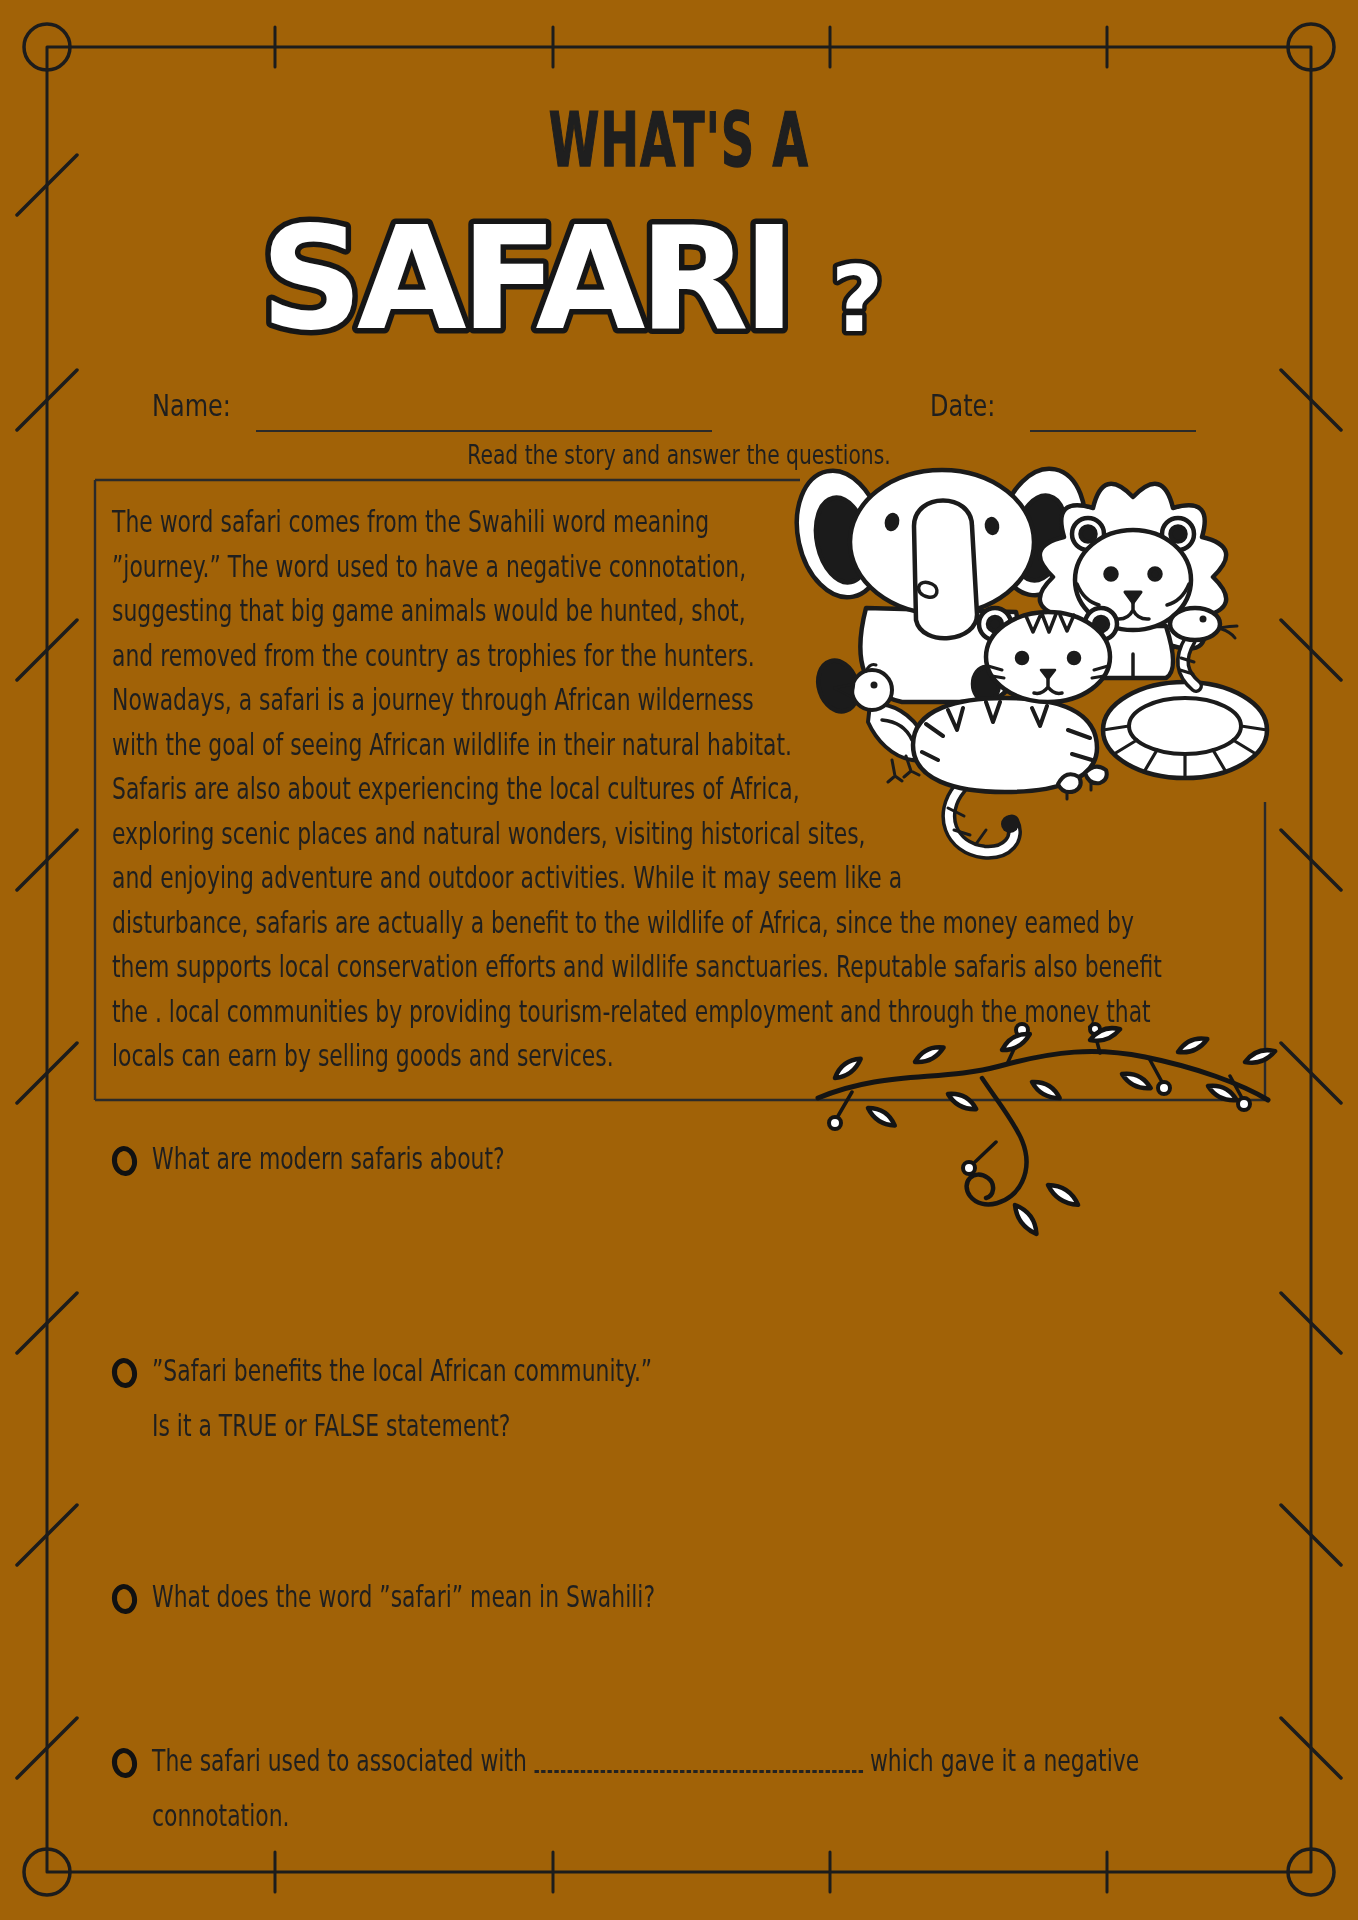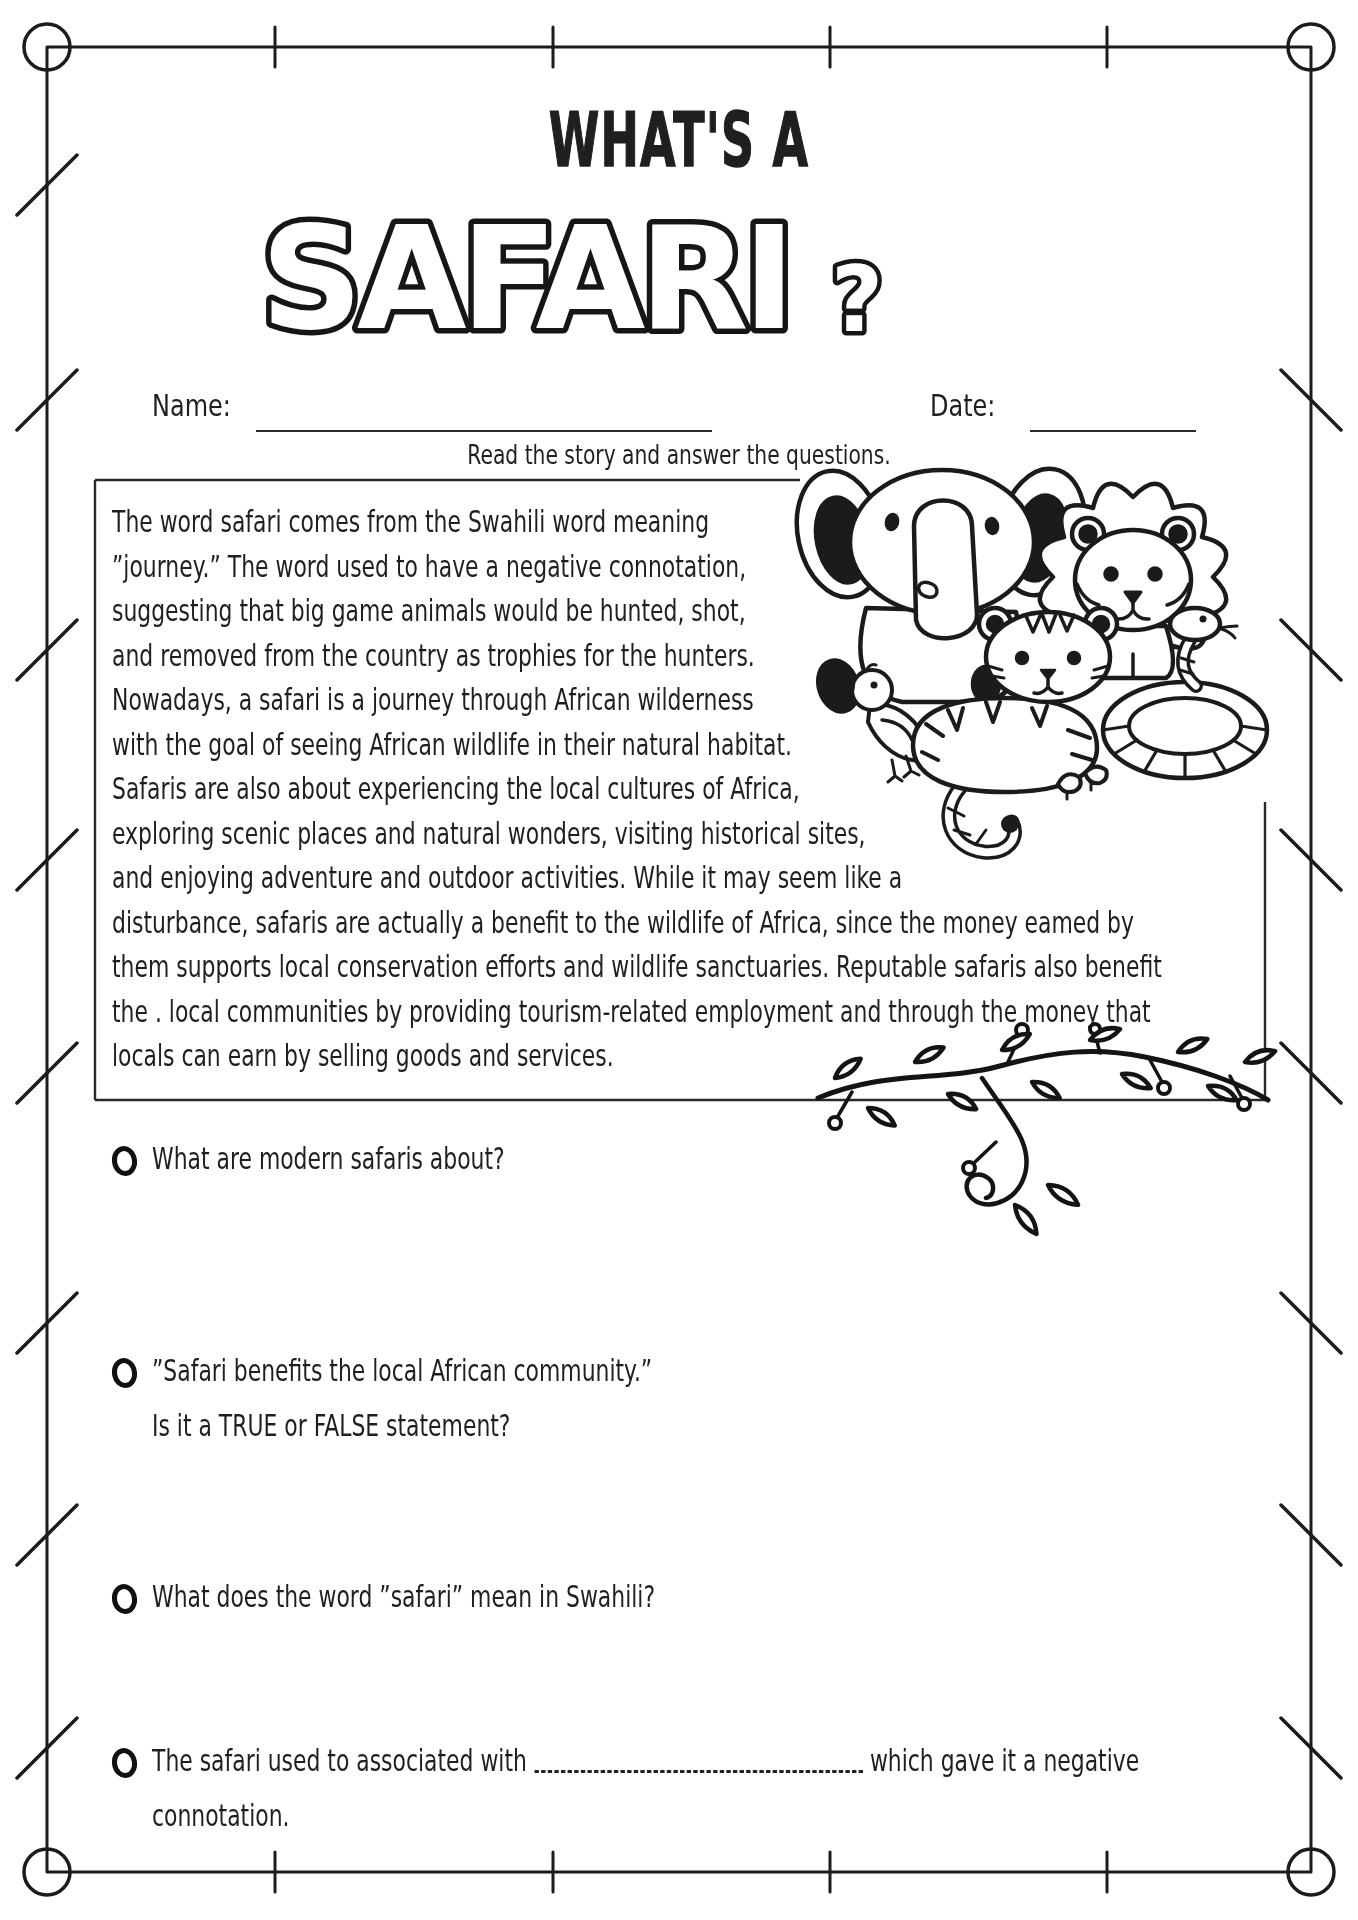--- a/index.html
+++ b/index.html
@@ -1,17 +1,17 @@
 <!DOCTYPE html>
 <html><head>
 <meta charset="utf-8">
 <style>
   html,body{margin:0;padding:0;background:#888;}
   .page{
-    position:relative;width:1358px;height:1920px;background:#ffffff;
+    position:relative;width:1358px;height:1920px;background:#a16207;
     font-family:"DejaVu Sans",sans-serif;color:#1f1f1f;overflow:hidden;margin:0 auto;
   }
   .abs{position:absolute;}
   svg{display:block;}
   .title-top{
     left:0;right:0;top:102px;text-align:center;font-size:74px;line-height:76px;
     font-weight:bold;letter-spacing:2px;white-space:nowrap;
     transform:scaleX(.62);transform-origin:center;-webkit-text-stroke:1.5px #1f1f1f;
   }
   .field-label{font-size:30px;line-height:36px;white-space:nowrap;transform:scaleX(.8);transform-origin:left center;}

